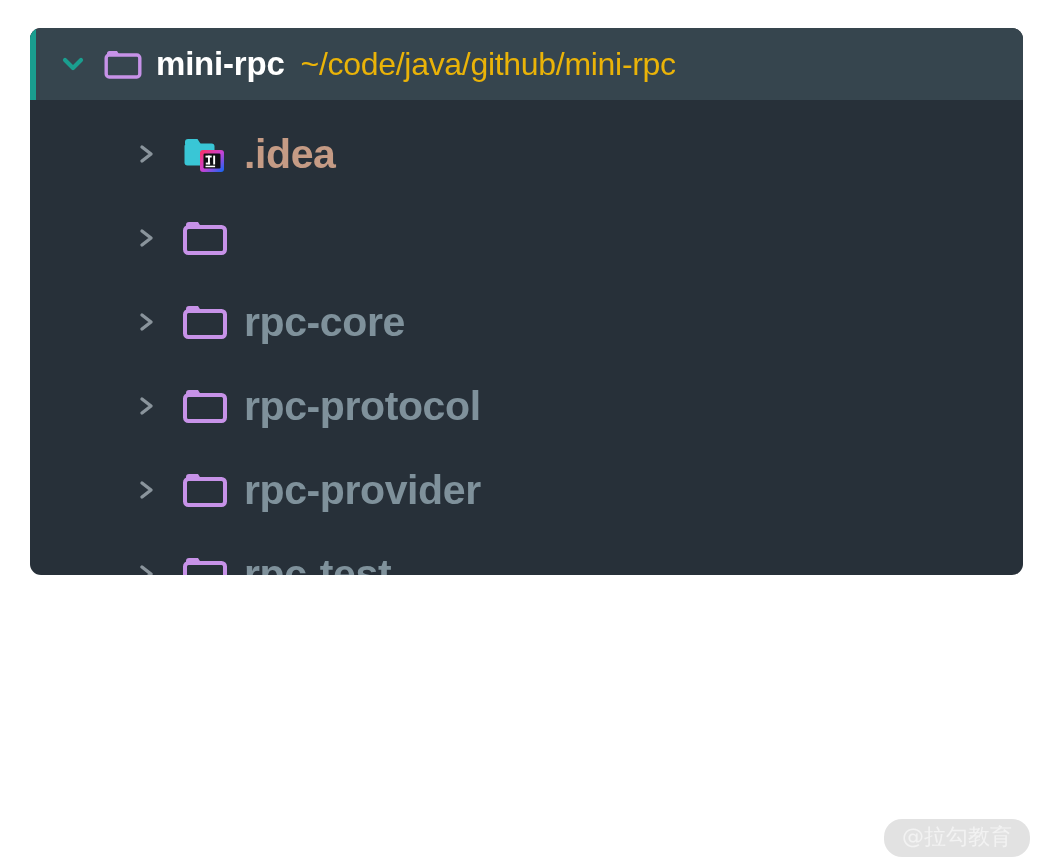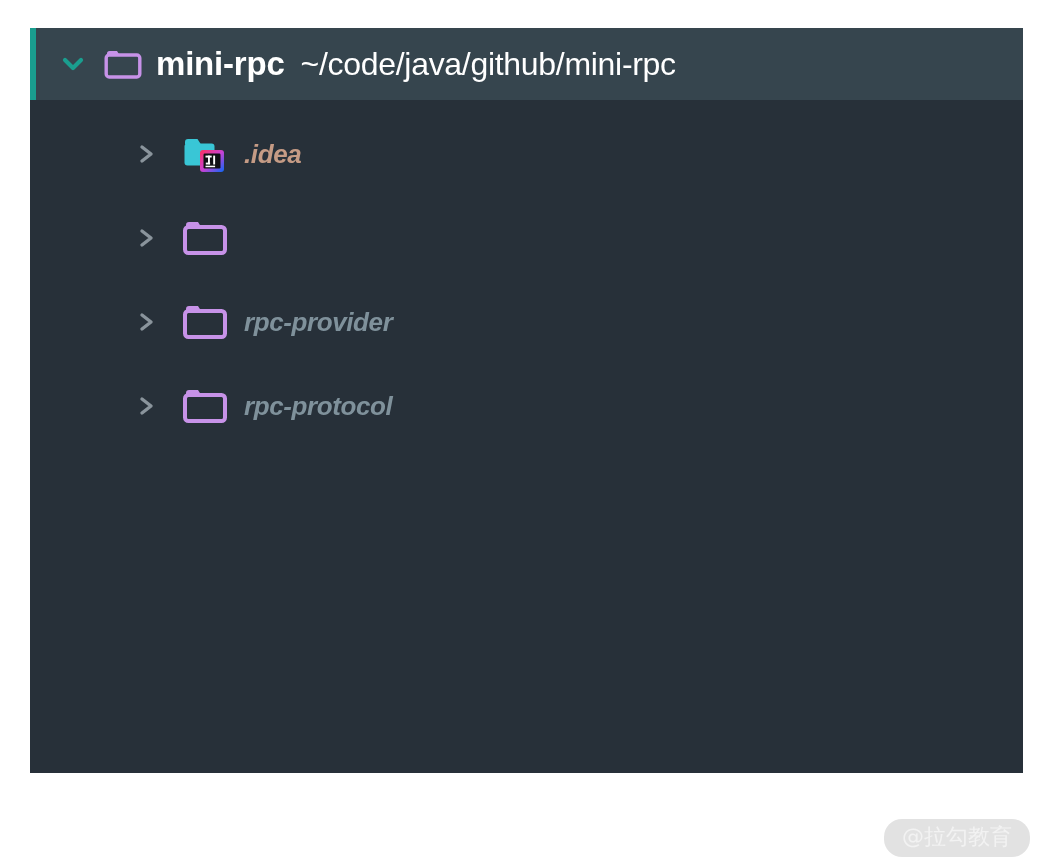--- a/index.html
+++ b/index.html
@@ -14,23 +14,24 @@
     font-family: "Liberation Sans", sans-serif;
     overflow: hidden;
   }
 
   
   .tree-panel {
     position: absolute;
     left: 30px;
     top: 28px;
     width: 993px;
-    height: 745px;
+    height: 547px;
     background: #273039;
     overflow: hidden;
+    border-radius: 11px;
   }
 
   
   .tree-header {
     position: relative;
     height: 72px;
     background: #36454e;
     display: flex;
     align-items: center;
     padding-left: 28px;
@@ -64,21 +65,21 @@
   .header-title {
     font-size: 33px;
     font-weight: bold;
     color: #ffffff;
     letter-spacing: -0.2px;
     white-space: nowrap;
   }
   .header-path {
     font-size: 32px;
     font-weight: normal;
-    color: #ffffff;
+    color: #eab308;
     margin-left: 16px;
     letter-spacing: -0.3px;
     white-space: nowrap;
   }
 
   
   .tree-rows {
     padding-top: 12px;
   }
   .tree-row {
@@ -99,26 +100,25 @@
   .row-icon {
     width: 46px;
     height: 40px;
     flex: 0 0 46px;
     margin-right: 16px;
     position: relative;
   }
   .row-icon svg { display: block; }
 
   .row-label {
-    font-size: 26px;
+    font-size: 41px;
     font-weight: bold;
     letter-spacing: -0.4px;
     color: #7f919b;
     white-space: nowrap;
-    font-style: italic;
   }
   .row-label.accent-idea {
     color: #c59b85;
   }
 
   
   .watermark {
     position: absolute;
     right: 24px;
     bottom: 10px;
@@ -204,32 +204,60 @@
           <svg width="26" height="30" viewBox="0 0 26 30">
             <path d="M8 8 L17 15 L8 22" fill="none" stroke="#8a949c" stroke-width="3.4" stroke-linecap="round" stroke-linejoin="round"></path>
           </svg>
         </span>
         <span class="row-icon">
           <svg width="46" height="40" viewBox="0 0 46 40">
             <path d="M4 10 V7 A3 3 0 0 1 7 4 H16 L19.5 9.5 H4 Z" fill="#c792e8"></path>
             <rect x="3" y="9" width="40" height="26" rx="3.5" ry="3.5" fill="none" stroke="#c792e8" stroke-width="4"></rect>
           </svg>
         </span>
+        <span class="row-label">rpc-core</span>
+      </div>
+      <div class="tree-row">
+        <span class="chevron-right">
+          <svg width="26" height="30" viewBox="0 0 26 30">
+            <path d="M8 8 L17 15 L8 22" fill="none" stroke="#8a949c" stroke-width="3.4" stroke-linecap="round" stroke-linejoin="round"></path>
+          </svg>
+        </span>
+        <span class="row-icon">
+          <svg width="46" height="40" viewBox="0 0 46 40">
+            <path d="M4 10 V7 A3 3 0 0 1 7 4 H16 L19.5 9.5 H4 Z" fill="#c792e8"></path>
+            <rect x="3" y="9" width="40" height="26" rx="3.5" ry="3.5" fill="none" stroke="#c792e8" stroke-width="4"></rect>
+          </svg>
+        </span>
+        <span class="row-label">rpc-protocol</span>
+      </div>
+      <div class="tree-row">
+        <span class="chevron-right">
+          <svg width="26" height="30" viewBox="0 0 26 30">
+            <path d="M8 8 L17 15 L8 22" fill="none" stroke="#8a949c" stroke-width="3.4" stroke-linecap="round" stroke-linejoin="round"></path>
+          </svg>
+        </span>
+        <span class="row-icon">
+          <svg width="46" height="40" viewBox="0 0 46 40">
+            <path d="M4 10 V7 A3 3 0 0 1 7 4 H16 L19.5 9.5 H4 Z" fill="#c792e8"></path>
+            <rect x="3" y="9" width="40" height="26" rx="3.5" ry="3.5" fill="none" stroke="#c792e8" stroke-width="4"></rect>
+          </svg>
+        </span>
         <span class="row-label">rpc-provider</span>
       </div>
       <div class="tree-row">
         <span class="chevron-right">
           <svg width="26" height="30" viewBox="0 0 26 30">
             <path d="M8 8 L17 15 L8 22" fill="none" stroke="#8a949c" stroke-width="3.4" stroke-linecap="round" stroke-linejoin="round"></path>
           </svg>
         </span>
         <span class="row-icon">
           <svg width="46" height="40" viewBox="0 0 46 40">
             <path d="M4 10 V7 A3 3 0 0 1 7 4 H16 L19.5 9.5 H4 Z" fill="#c792e8"></path>
             <rect x="3" y="9" width="40" height="26" rx="3.5" ry="3.5" fill="none" stroke="#c792e8" stroke-width="4"></rect>
           </svg>
         </span>
-        <span class="row-label">rpc-protocol</span>
+        <span class="row-label">rpc-test</span>
       </div>
     </div>
 </div>
 
 <div class="watermark">@拉勾教育</div>
 
 </body></html>

